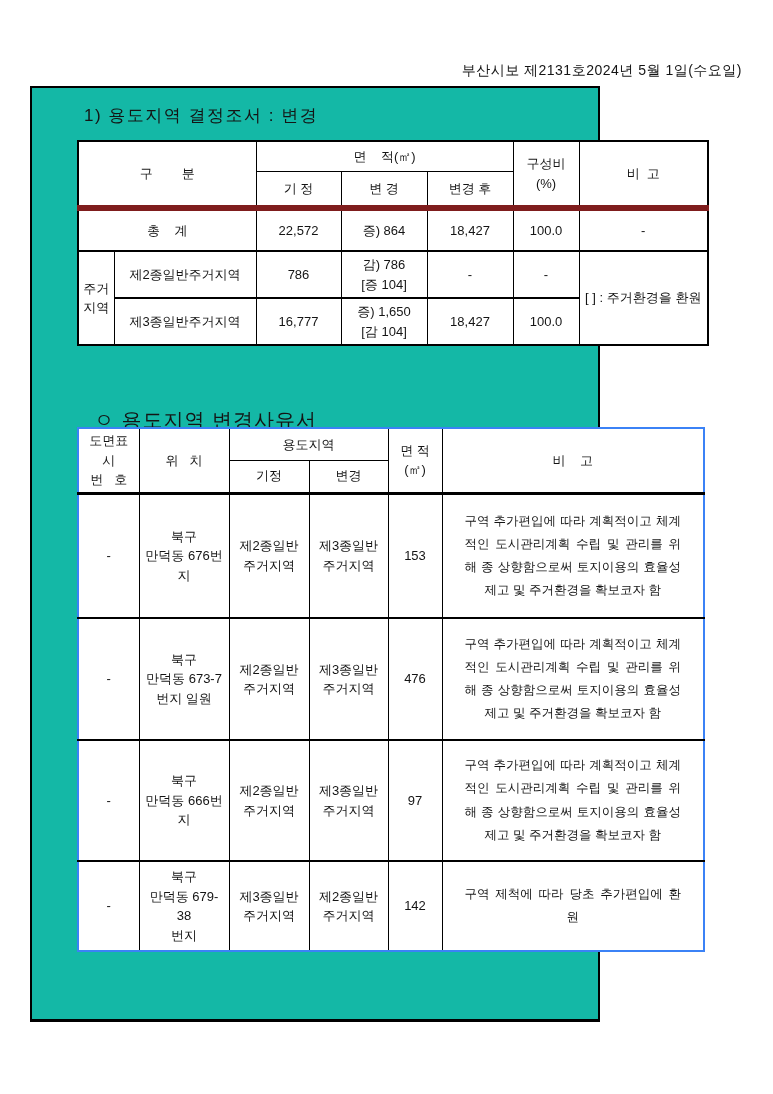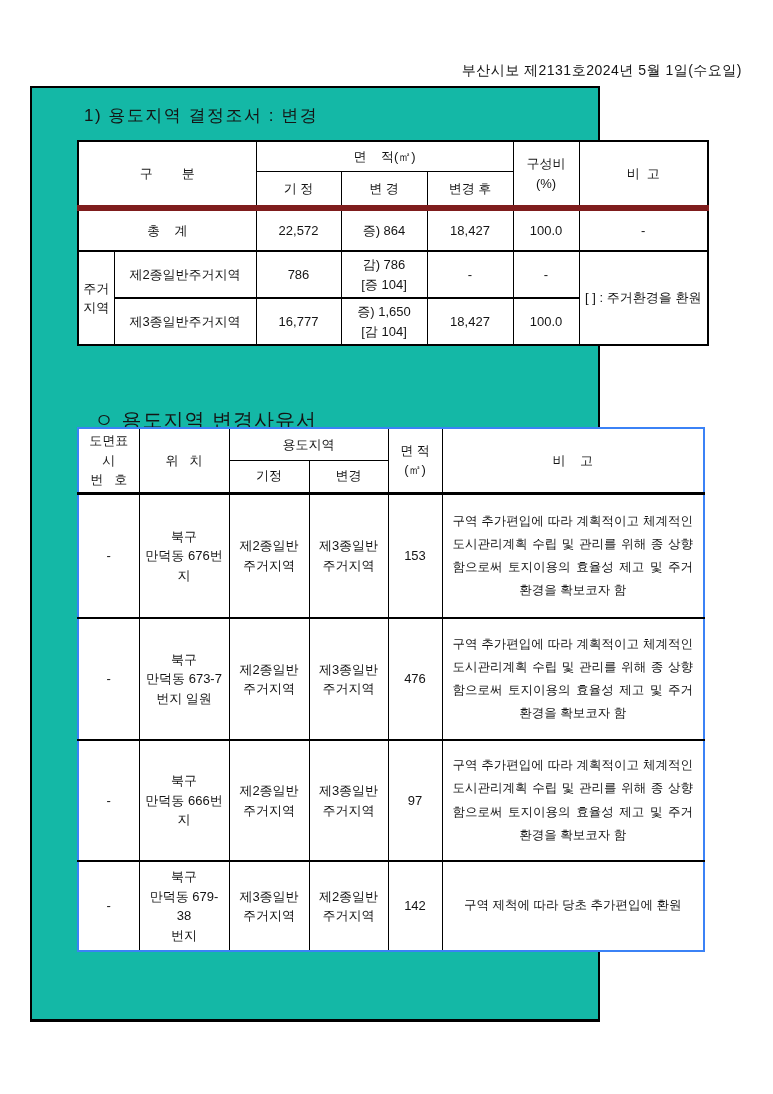--- a/index.html
+++ b/index.html
@@ -70,21 +70,21 @@
     position: absolute;
     top: 339px; left: 45px;
     width: 626px;
     border: 2px solid #3b82f6;
   }
   .t2 tbody td { border-top: 2px solid #000; }
   .t2 tbody tr.first-row td { border-top: 3px solid #000; }
   .note-long {
     text-align: justify;
     text-align-last: center;
-    padding: 6px 10px;
+    padding: 6px 22px;
     font-size: 12.5px;
     line-height: 1.85;
   }
   .num-cell { font-size: 13px; }
 </style>
 </head>
 <body>
 
 <div class="page">
 

